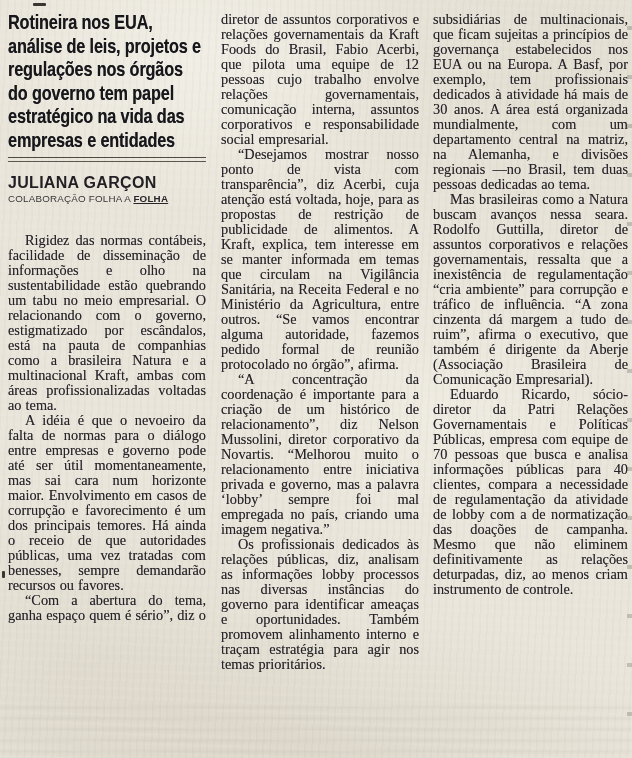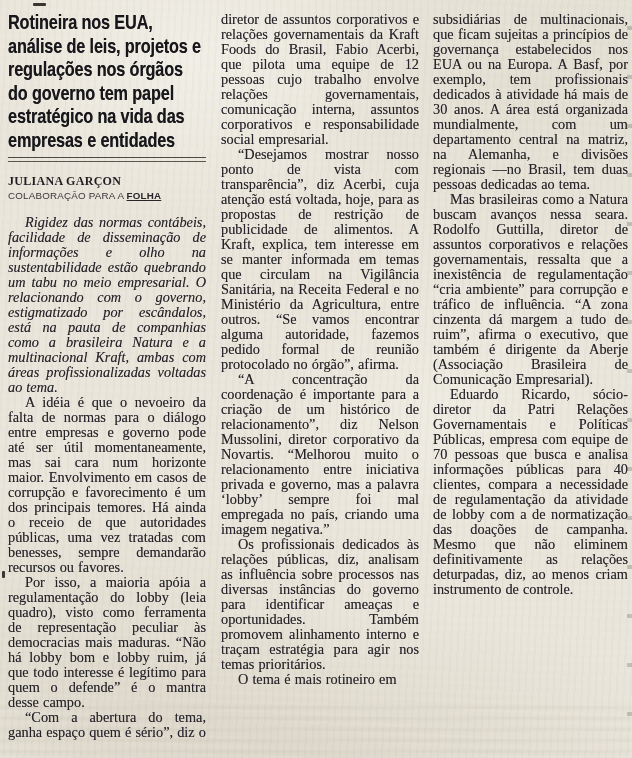--- a/index.html
+++ b/index.html
@@ -68,23 +68,23 @@
     text-shadow: 0 0 0.4px rgba(23,22,26,0.55);
   }
   .rule {
     margin-top: 6px;
     height: 3px;
     border-top: 1px solid #4d4a46;
     border-bottom: 1px solid #5a5751;
   }
   .byline { margin-top: 4px; }
   .byline .author {
-    font-family: Liberation Serif, serif;
+    font-family: Liberation Sans, sans-serif;
     font-weight: 700;
-    font-size: 12px;
+    font-size: 16px;
     letter-spacing: 0.3px;
     color: #211f24;
     margin-top: 12px;
   }
   .byline .role {
     font-family: "Liberation Sans", sans-serif;
     font-size: 9.8px;
     letter-spacing: 0.2px;
     color: #38363a;
     margin-top: 1px;
@@ -96,49 +96,47 @@
     font-size: 14.3px;
     line-height: 15px;
     text-align: justify;
     word-spacing: 0.5px;
     hyphens: auto;
     -webkit-hyphens: auto;
     color: #26242a;
     text-shadow: 0 0 0.3px rgba(38,36,42,0.45);
   }
   p.body.indent { text-indent: 17px; }
-  .col1 p.body.first { margin-top: 14px; font-style: italic; }
+  .col1 p.body.first { margin-top: 29px; }
 </style>
 </head>
 <body>
 
 <div class="page">
 
   <div class="speck s1"></div>
   <div class="speck s2"></div>
 
   <div class="col col1">
     <h1 class="headline">Rotineira nos EUA, análise de leis, projetos e regulações nos órgãos do governo tem papel estratégico na vida das empresas e entidades</h1>
     <div class="rule"></div>
     <div class="byline">
       <div class="author">JULIANA GARÇON</div>
-      <div class="role"><span>COLABORAÇÃO PARA A </span><b>FOLHA</b></div>
+      <div class="role"><span>COLABORAÇÃO FOLHA A </span><b>FOLHA</b></div>
     </div>
     <p class="body indent first">Rigidez das normas contábeis, facilidade de disseminação de informações e olho na sustentabilidade estão quebrando um tabu no meio empresarial. O relacionando com o governo, estigmatizado por escândalos, está na pauta de companhias como a brasileira Natura e a multinacional Kraft, ambas com áreas profissionalizadas voltadas ao tema.</p>
     <p class="body indent">A idéia é que o nevoeiro da falta de normas para o diálogo entre empresas e governo pode até ser útil momentaneamente, mas sai cara num horizonte maior. Envolvimento em casos de corrupção e favorecimento é um dos principais temores. Há ainda o receio de que autoridades públicas, uma vez tratadas com benesses, sempre demandarão recursos ou favores.</p>
-    <p class="body indent">Por isso, a maioria apóia a regulamentação do lobby (leia quadro), visto como ferramenta de representação peculiar às democracias mais maduras. “Não há lobby bom e lobby ruim, já que todo interesse é legítimo para quem o defende” é o mantra desse campo.</p>
     <p class="body indent">“Com a abertura do tema, ganha espaço quem é sério”, diz o</p>
   </div>
 
   <div class="col col2">
     <p class="body">diretor de assuntos corporativos e relações governamentais da Kraft Foods do Brasil, Fabio Acerbi, que pilota uma equipe de 12 pessoas cujo trabalho envolve relações governamentais, comunicação interna, assuntos corporativos e responsabilidade social empresarial.</p>
     <p class="body indent">“Desejamos mostrar nosso ponto de vista com transparência”, diz Acerbi, cuja atenção está voltada, hoje, para as propostas de restrição de publicidade de alimentos. A Kraft, explica, tem interesse em se manter informada em temas que circulam na Vigilância Sanitária, na Receita Federal e no Ministério da Agricultura, entre outros. “Se vamos encontrar alguma autoridade, fazemos pedido formal de reunião protocolado no órgão”, afirma.</p>
     <p class="body indent">“A concentração da coordenação é importante para a criação de um histórico de relacionamento”, diz Nelson Mussolini, diretor corporativo da Novartis. “Melhorou muito o relacionamento entre iniciativa privada e governo, mas a palavra ‘lobby’ sempre foi mal empregada no país, criando uma imagem negativa.”</p>
-    <p class="body indent">Os profissionais dedicados às relações públicas, diz, analisam as influência sobre processos nas diversas instâncias do governo para identificar ameaças e oportunidades. Também promovem alinhamento interno e traçam estratégia para agir nos temas prioritários.</p>
-    <p class="body indent">O tema é mais rotineiro em</p>
+    <p class="body indent">Os profissionais dedicados às relações públicas, diz, analisam as informações lobby processos nas diversas instâncias do governo para identificar ameaças e oportunidades. Também promovem alinhamento interno e traçam estratégia para agir nos temas prioritários.</p>
   </div>
 
   <div class="col col3">
     <p class="body">subsidiárias de multinacionais, que ficam sujeitas a princípios de governança estabelecidos nos EUA ou na Europa. A Basf, por exemplo, tem profissionais dedicados à atividade há mais de 30 anos. A área está organizada mundialmente, com um departamento central na matriz, na Alemanha, e divisões regionais —no Brasil, tem duas pessoas dedicadas ao tema.</p>
     <p class="body indent">Mas brasileiras como a Natura buscam avanços nessa seara. Rodolfo Guttilla, diretor de assuntos corporativos e relações governamentais, ressalta que a inexistência de regulamentação “cria ambiente” para corrupção e tráfico de influência. “A zona cinzenta dá margem a tudo de ruim”, afirma o executivo, que também é dirigente da Aberje (Associação Brasileira de Comunicação Empresarial).</p>
     <p class="body indent">Eduardo Ricardo, sócio-diretor da Patri Relações Governamentais e Políticas Públicas, empresa com equipe de 70 pessoas que busca e analisa informações públicas para 40 clientes, compara a necessidade de regulamentação da atividade de lobby com a de normatização das doações de campanha. Mesmo que não eliminem definitivamente as relações deturpadas, diz, ao menos criam instrumento de controle.</p>
   </div>
 
   <div class="ghost-band"></div>
   <div class="edge-marks"></div>

